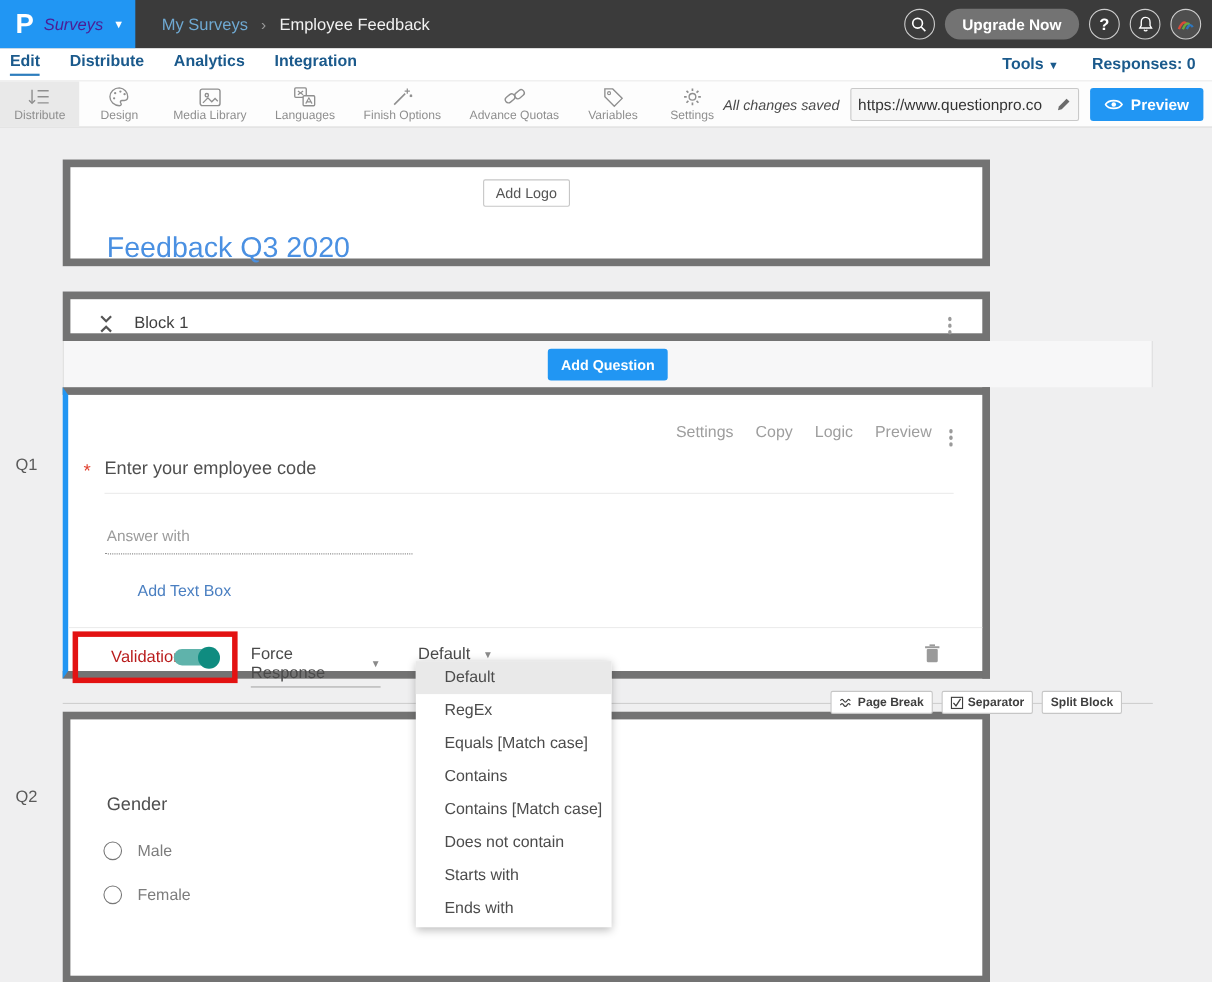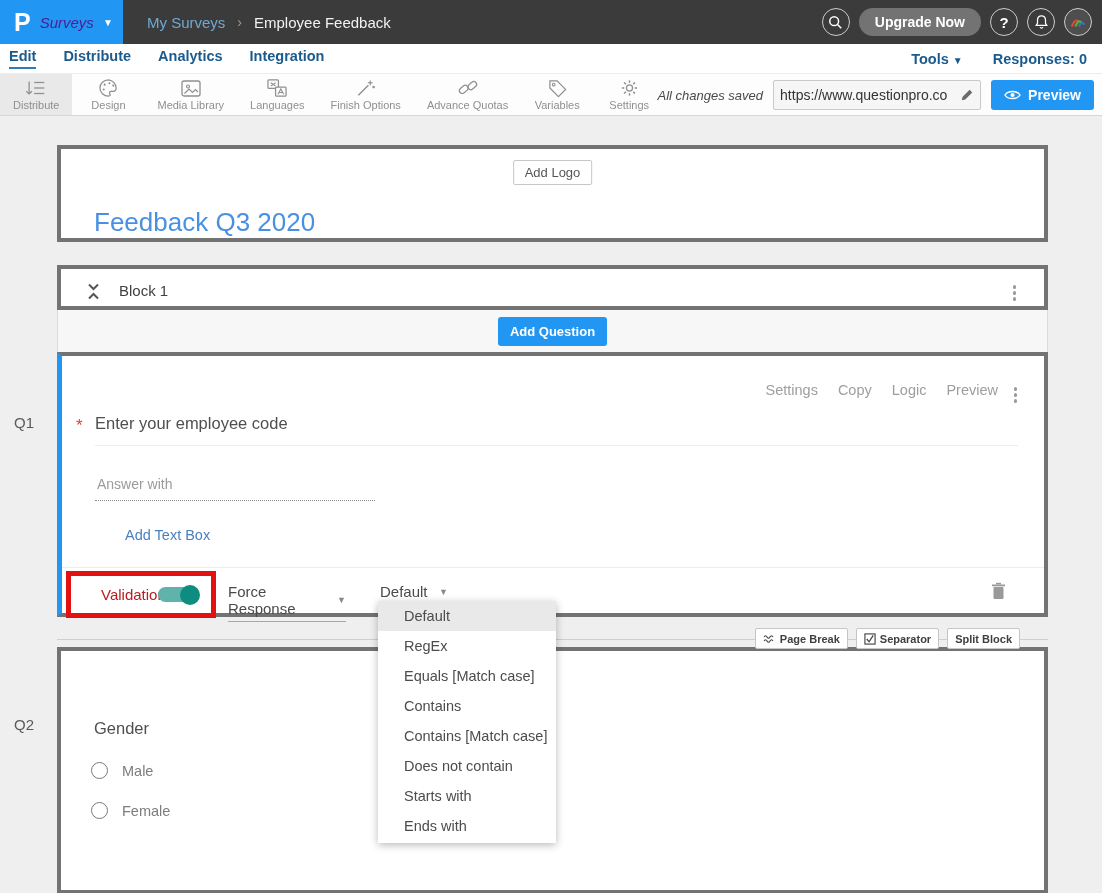--- a/index.html
+++ b/index.html
@@ -39,21 +39,21 @@
   .tb-item svg { display:block; }
   .tb-label { font-size:11px; color:#8f8f8f; margin-top:1px; white-space:nowrap; }
   .tb-right { position:absolute; right:8px; top:6px; display:flex; align-items:center; gap:10px; }
   .save-status { font-style:italic; font-size:13px; color:#4a4a4a; }
   .url-box { width:208px; height:30px; background:#f6f6f6; border:1px solid #c9c9c9; border-radius:2px; display:flex; align-items:center; }
   .url-input { flex:1; border:none; background:transparent; font-size:14px; color:#333; padding:0 6px; font-family:"Liberation Sans",sans-serif; min-width:0; }
   .url-edit { width:26px; display:flex; justify-content:center; cursor:pointer; }
   .preview-btn { height:30px; padding:0 13px; background:#2196f3; border:none; border-radius:3px; color:#fff; font-size:14px; font-weight:bold; display:flex; align-items:center; gap:7px; cursor:pointer; }
 
   
-  .card { position:absolute; left:57px; width:991px; background:#fff; border:4px solid #737373; }
+  .card { position:absolute; left:57px; width:843px; background:#fff; border:7px solid #737373; }
   .survey-card { top:145px; height:97px; }
   .add-logo-btn { position:absolute; left:50%; transform:translateX(-50%); top:11px; background:#fff; border:1px solid #c6c6c6; border-radius:2px; font-size:13px; color:#555; padding:4px 11px; cursor:pointer; }
   .survey-title { position:absolute; left:33px; top:58px; font-size:26px; color:#4a90e2; cursor:text; }
 
   .block-header { top:265px; height:45px;text-align:right; }
   .collapse-ic { position:absolute; left:25px; top:13px; cursor:pointer; }
   .block-title { position:absolute; left:58px; top:13px; font-size:15px; color:#3f3f3f; }
   .kebab { position:absolute; display:flex; flex-direction:column; gap:2.5px; cursor:pointer; padding:3px; }
   .kebab i { width:3.5px; height:3.5px; border-radius:50%; background:#9a9a9a; display:block; }
   .bh-kebab { right:25px; top:13px; }

